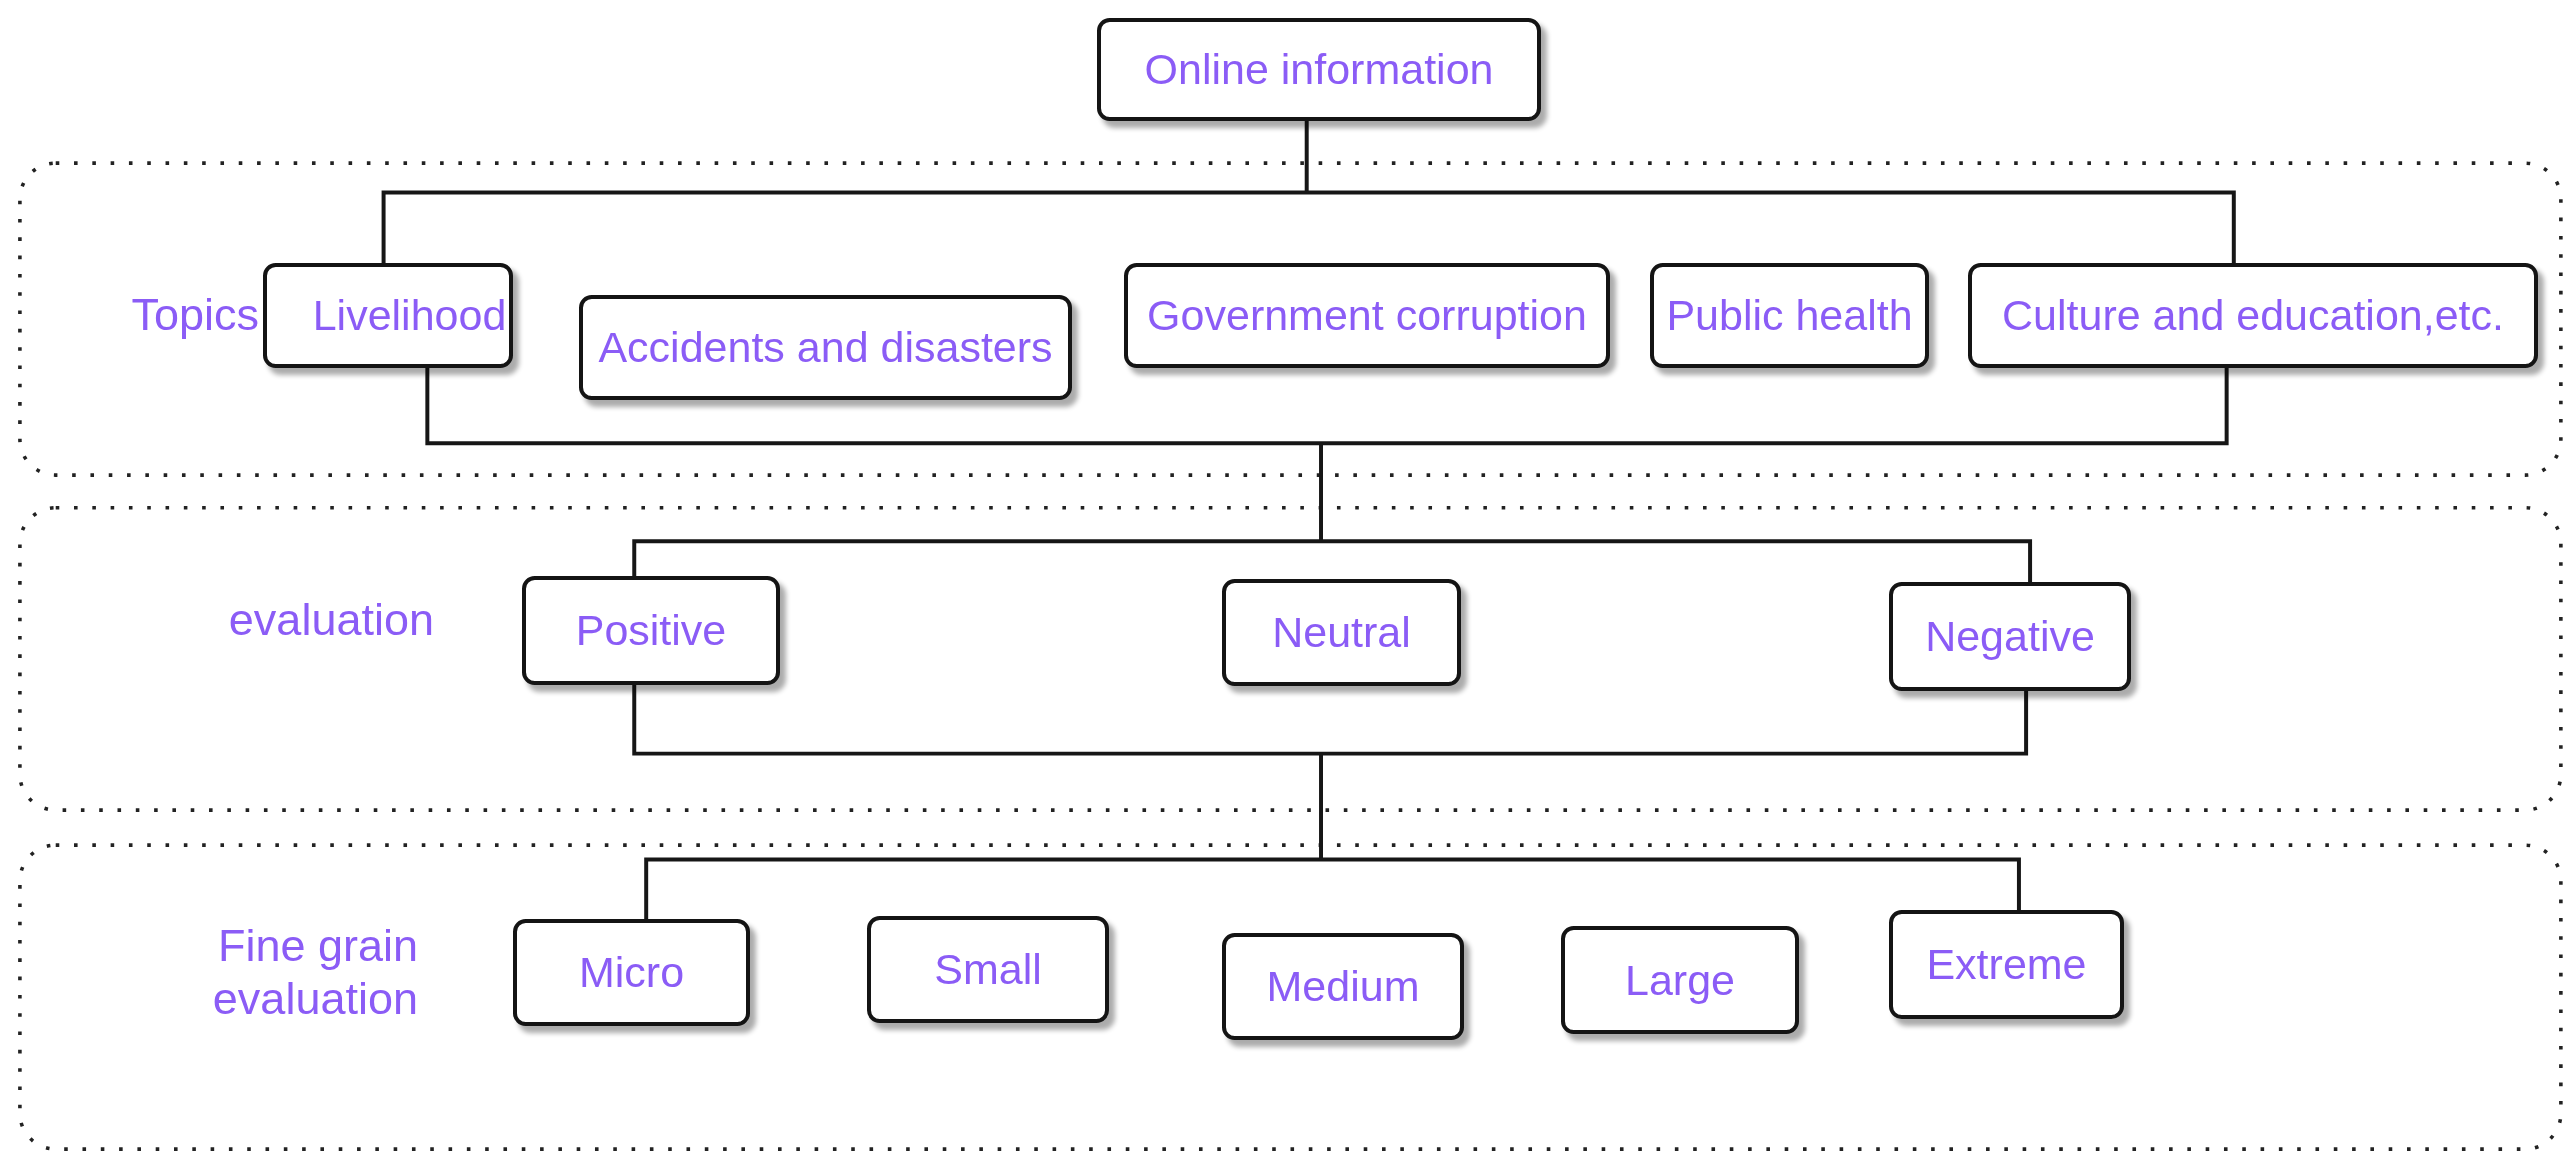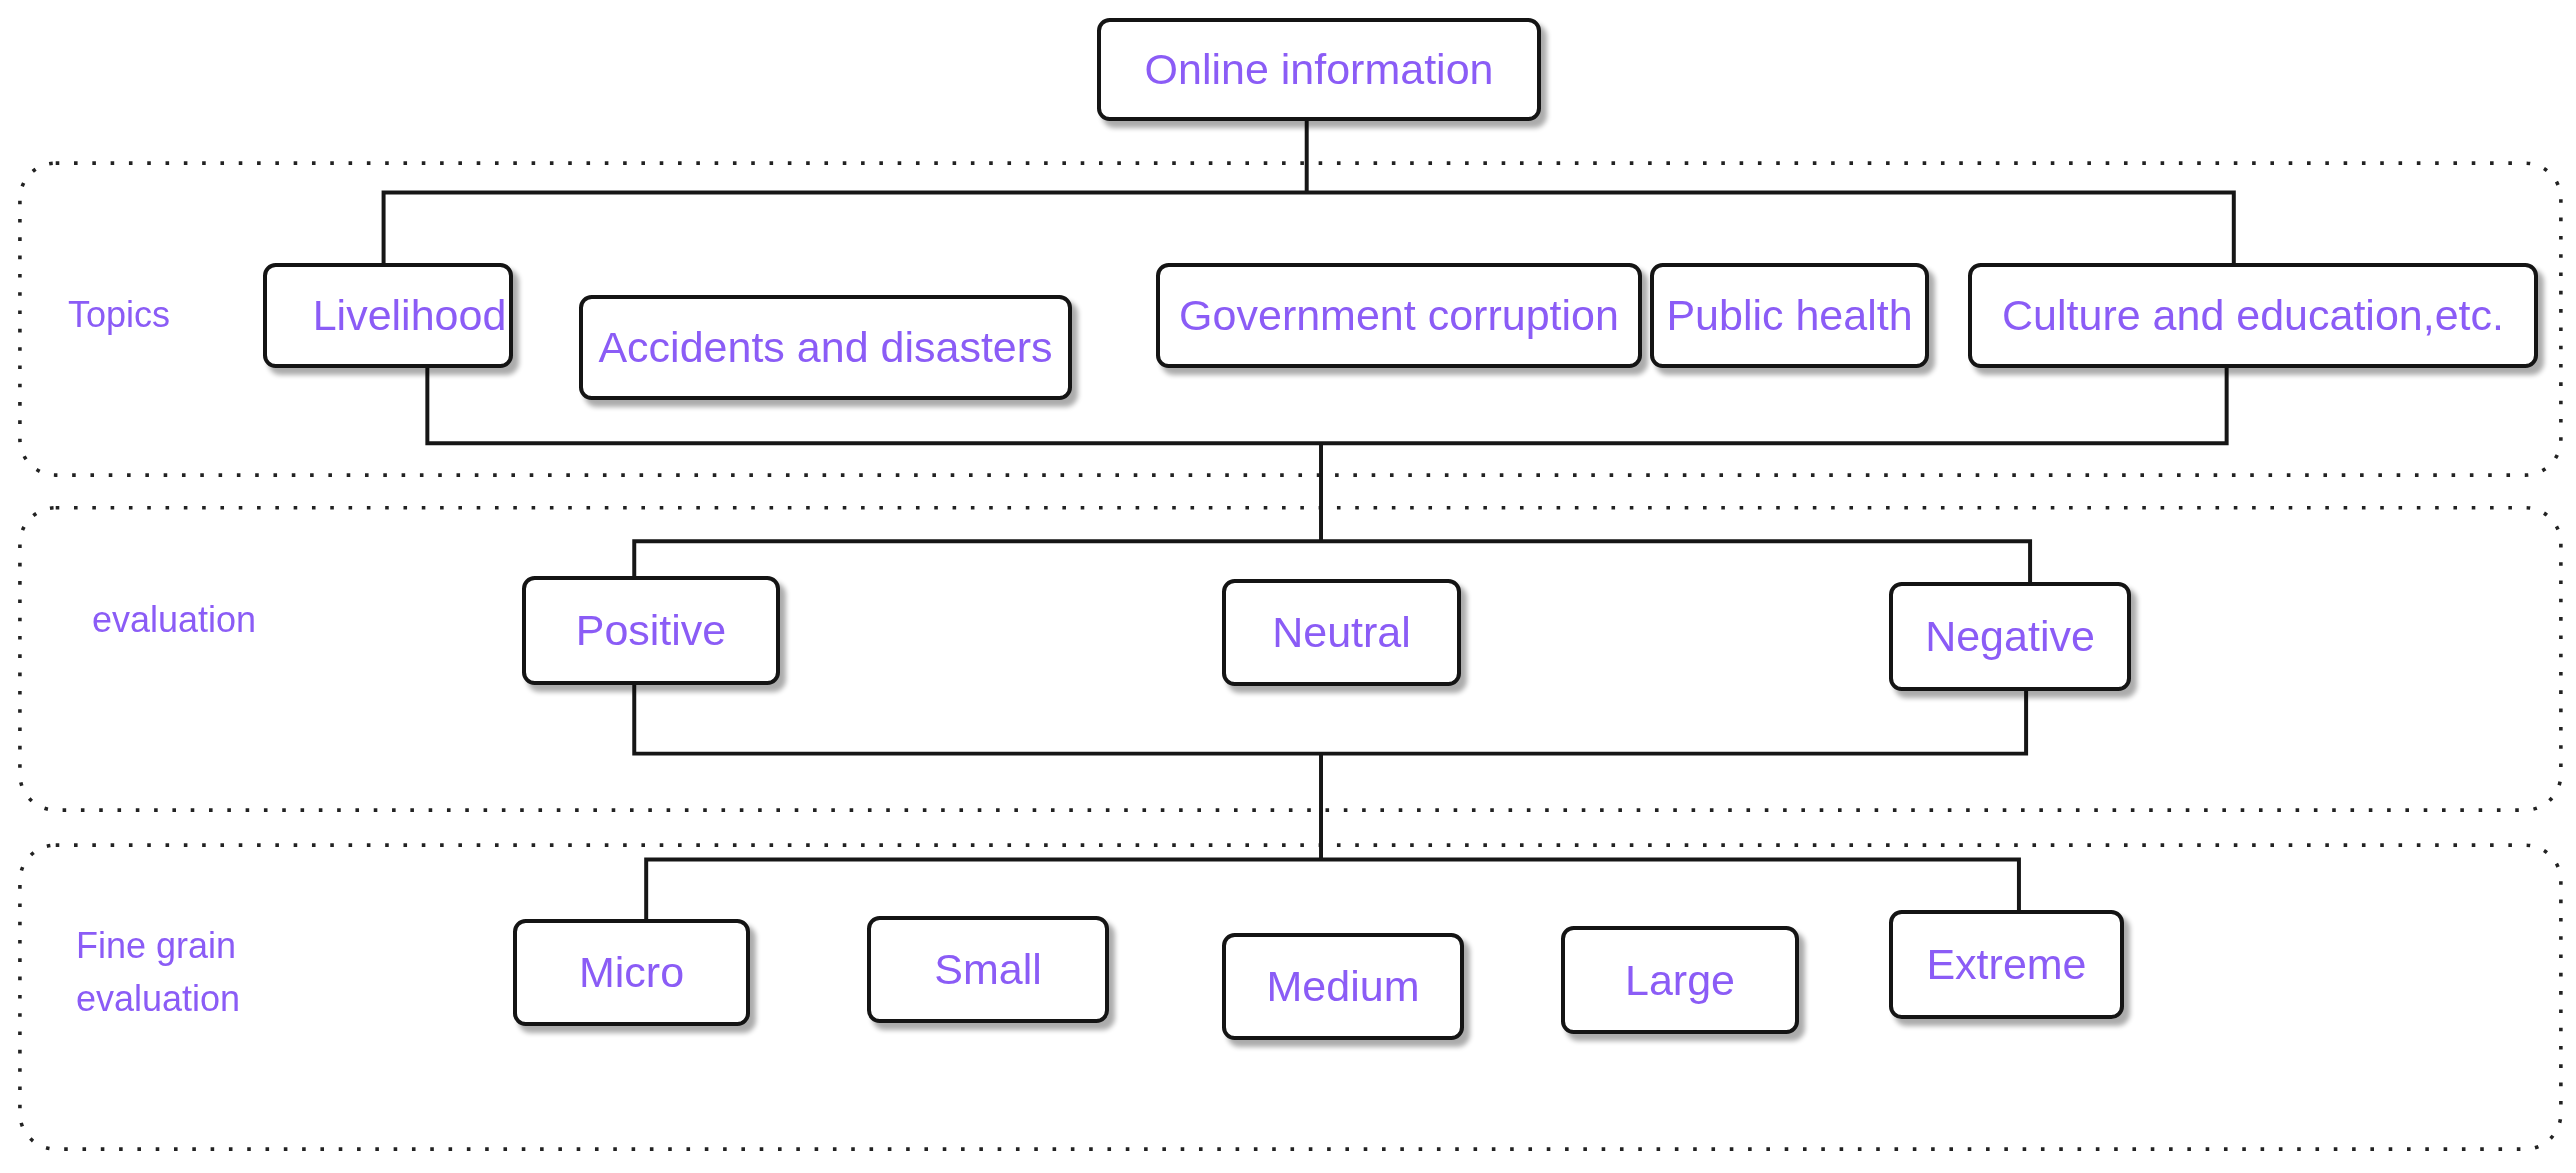--- a/index.html
+++ b/index.html
@@ -47,23 +47,23 @@
     border: 4px solid #141414;
     border-radius: 12.7px;
     box-shadow: 5.6px 6.4px 5.6px rgba(0,0,0,0.33);
     font-size: 43px;
     white-space: nowrap;
     text-align: center;
   }
   .section-label {
     position: absolute;
     z-index: 1;
-    font-size: 36px;
+    font-size: 45px;
     line-height: 53px;
-    text-align: left;
+    text-align: right;
   }
   .section-label span {
     display: block;
   }
 </style>
 </head>
 <body>
 
 <div class="canvas">
 
@@ -96,21 +96,21 @@
 
   <div class="section-label" style="left:68px; top:288px; width:191px;">
     <span>Topics</span>
   </div>
   <div class="node" style="left:263px; top:263px; width:250px; height:105px;padding-left:43px;">
     <span>Livelihood</span>
   </div>
   <div class="node" style="left:579px; top:263px; width:493px; height:105px;margin-top:32px;">
     <span>Accidents and disasters</span>
   </div>
-  <div class="node" style="left:1124px; top:263px; width:486px; height:105px;margin-left:32px;">
+  <div class="node" style="left:1124px; top:263px; width:486px; height:105px;">
     <span>Government corruption</span>
   </div>
   <div class="node" style="left:1650px; top:263px; width:279px; height:105px;">
     <span>Public health</span>
   </div>
   <div class="node" style="left:1968px; top:263px; width:570px; height:105px;text-align:center;">
     <span>Culture and education,etc.</span>
   </div>
 
   <div class="section-label" style="left:92px; top:593px; width:342px;">

